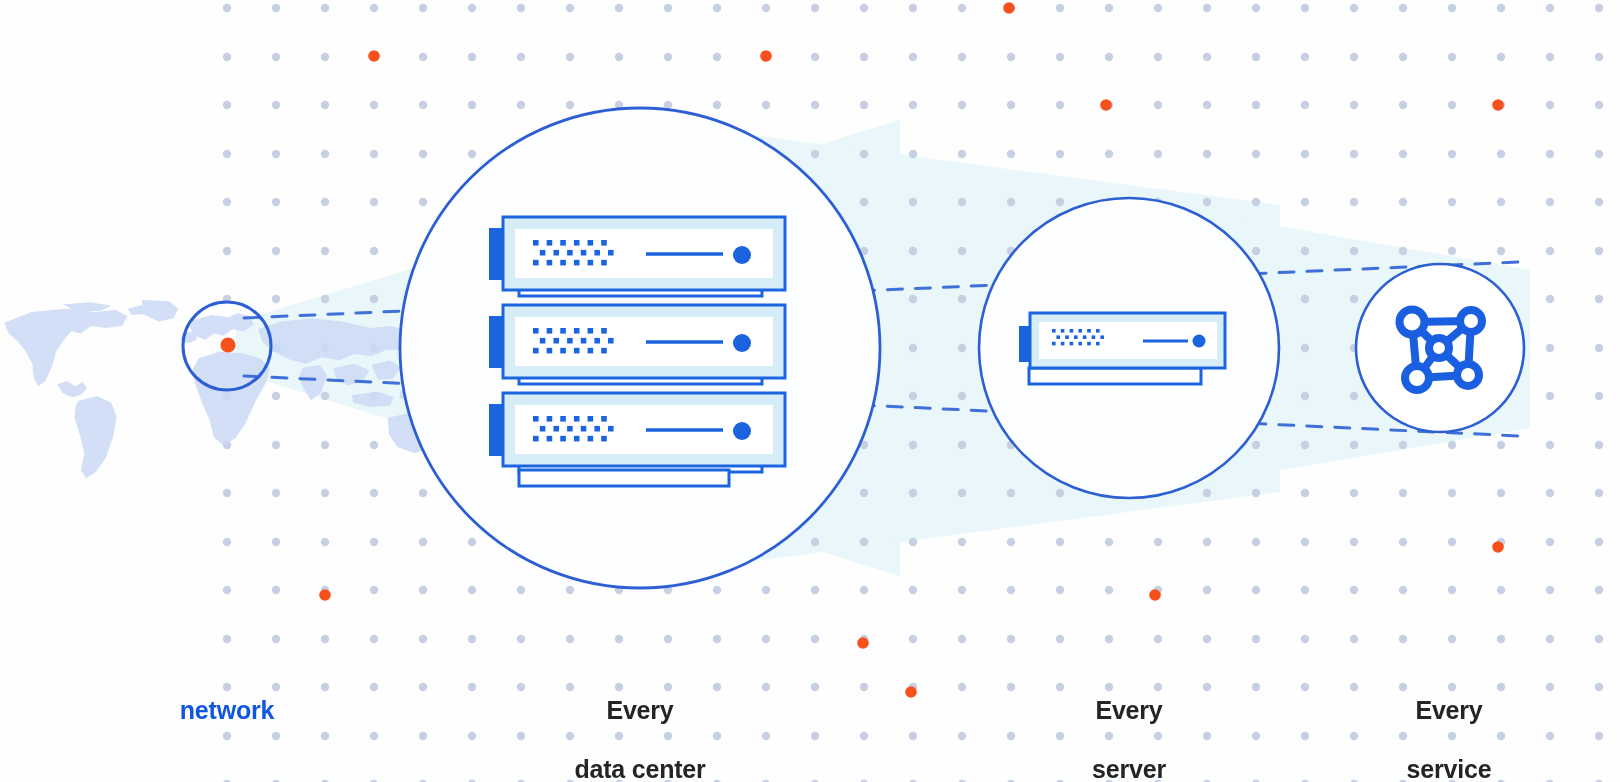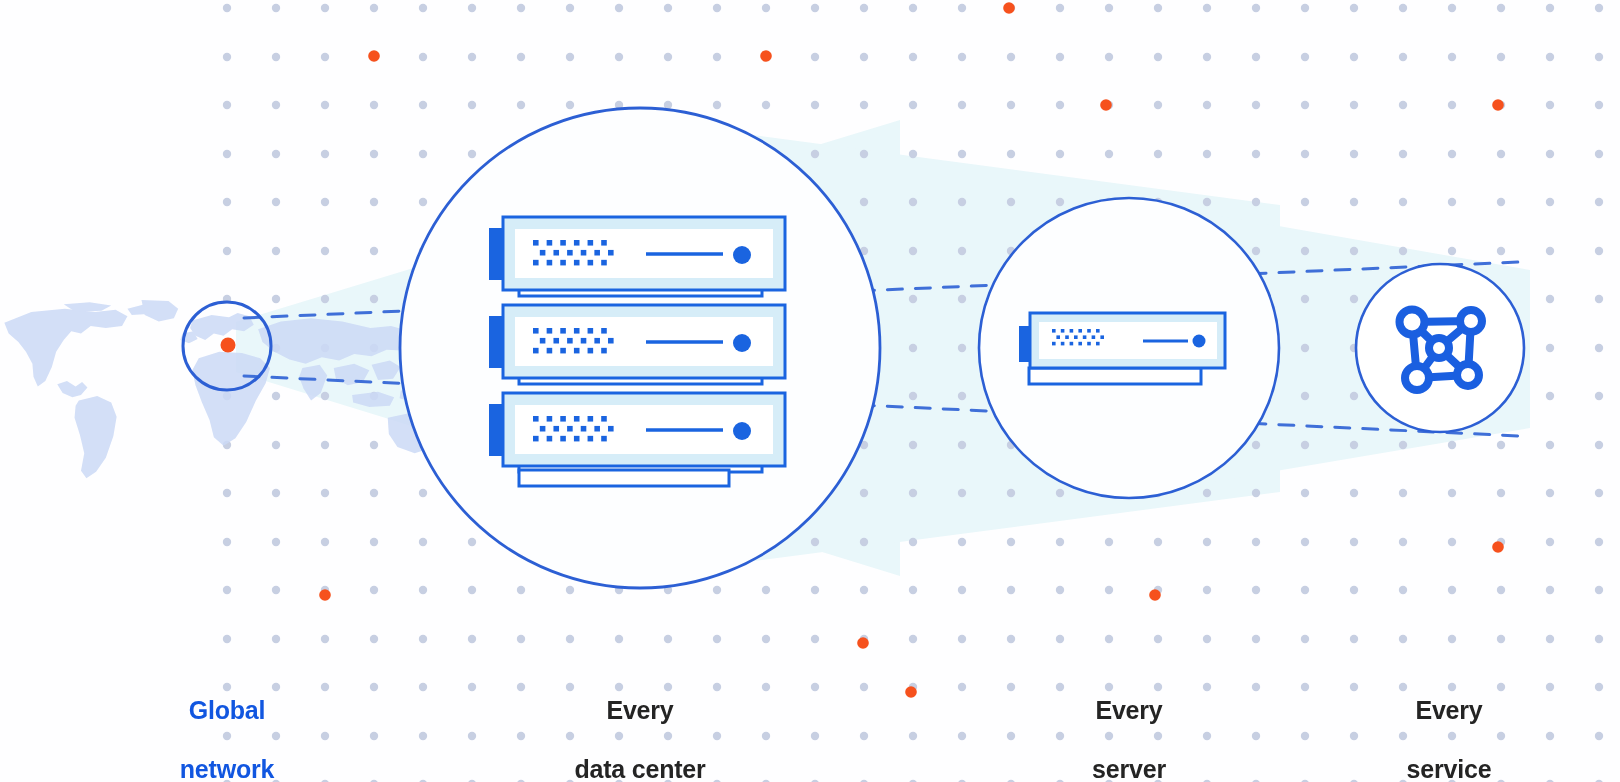--- a/index.html
+++ b/index.html
@@ -729,21 +729,20 @@
 
       <g>
         <circle cx="227" cy="346" r="44" fill="none" stroke="#2c5fd4" stroke-width="3"></circle>
         <circle cx="228" cy="345" r="7.5" fill="#f6511d"></circle>
       </g>
 
     </g>
   </svg>
 
   <div class="label label-blue" style="left:107px; top:666px; width:240px;">
-    <div>Global</div>
     <div>network</div>
   </div>
 
   <div class="label label-dark" style="left:520px; top:666px; width:240px;">
     <div>Every</div>
     <div>data center</div>
   </div>
 
   <div class="label label-dark" style="left:1009px; top:666px; width:240px;">
     <div>Every</div>

